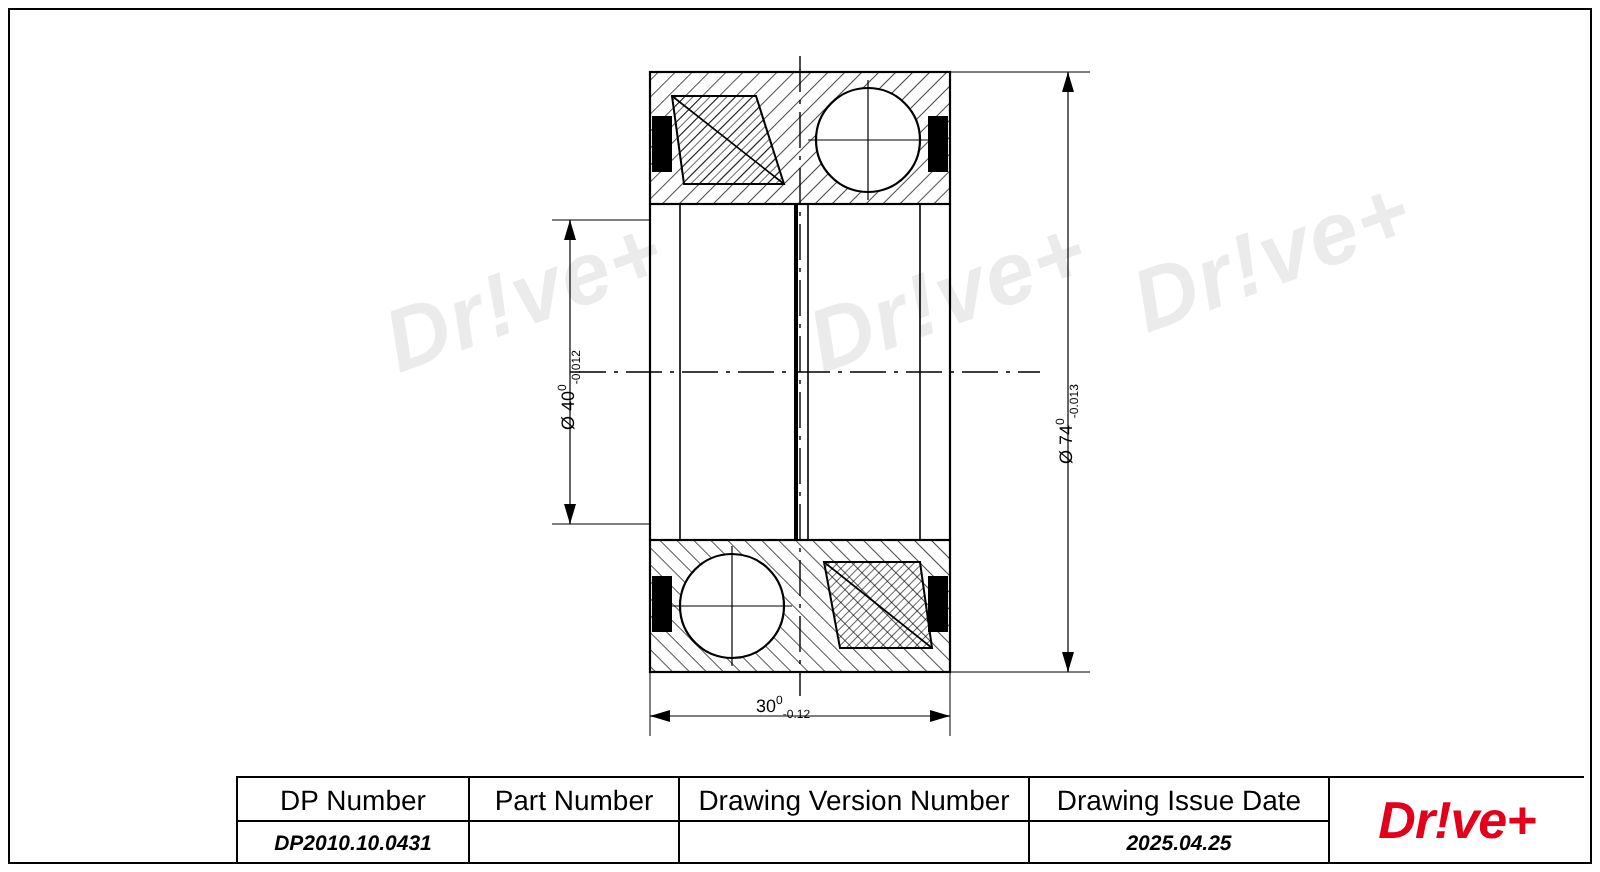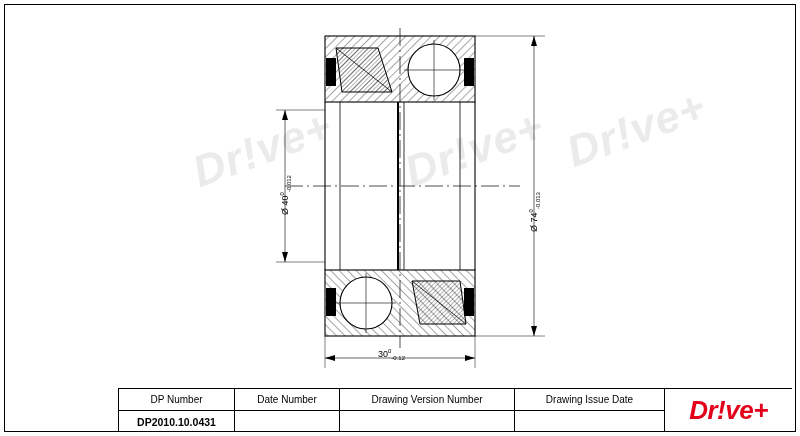--- a/index.html
+++ b/index.html
@@ -69,31 +69,32 @@
     display: flex;
     flex-direction: column;
   }
   .tb-head {
     height: 22px;
     border-bottom: 1px solid #000000;
     box-sizing: border-box;
     display: flex;
     align-items: center;
     justify-content: center;
-    font-size: 10px;
+    font-size: 14px;
     color: #000000;
   }
   .tb-val {
     height: 21px;
     display: flex;
     align-items: center;
     justify-content: center;
     font-size: 10.5px;
     font-weight: bold;
     color: #000000;
+    font-style: italic;
   }
   .col-dp    { width: 116px; }
   .col-part  { width: 105px; }
   .col-ver   { width: 175px; }
   .col-date  { width: 150px; }
   .col-logo  {
     width: 127px;
     border-right: none;
     display: flex;
     align-items: center;
@@ -232,26 +233,27 @@
   <div class="dim-label" style="left: 378px; top: 348px;">
     <span>30</span><span class="dim-sup">0</span><span class="dim-sub">-0.12</span>
   </div>
 
   <div class="titleblock">
     <div class="tb-col col-dp">
       <div class="tb-head">DP Number</div>
       <div class="tb-val">DP2010.10.0431</div>
     </div>
     <div class="tb-col col-part">
-      <div class="tb-head">Date Number</div>
+      <div class="tb-head">Part Number</div>
     </div>
     <div class="tb-col col-ver">
       <div class="tb-head">Drawing Version Number</div>
     </div>
     <div class="tb-col col-date">
       <div class="tb-head">Drawing Issue Date</div>
+      <div class="tb-val">2025.04.25</div>
     </div>
     <div class="tb-col col-logo">
       <div class="logo-text">Dr!ve+</div>
     </div>
   </div>
 
 </div>
 
 </body></html>

